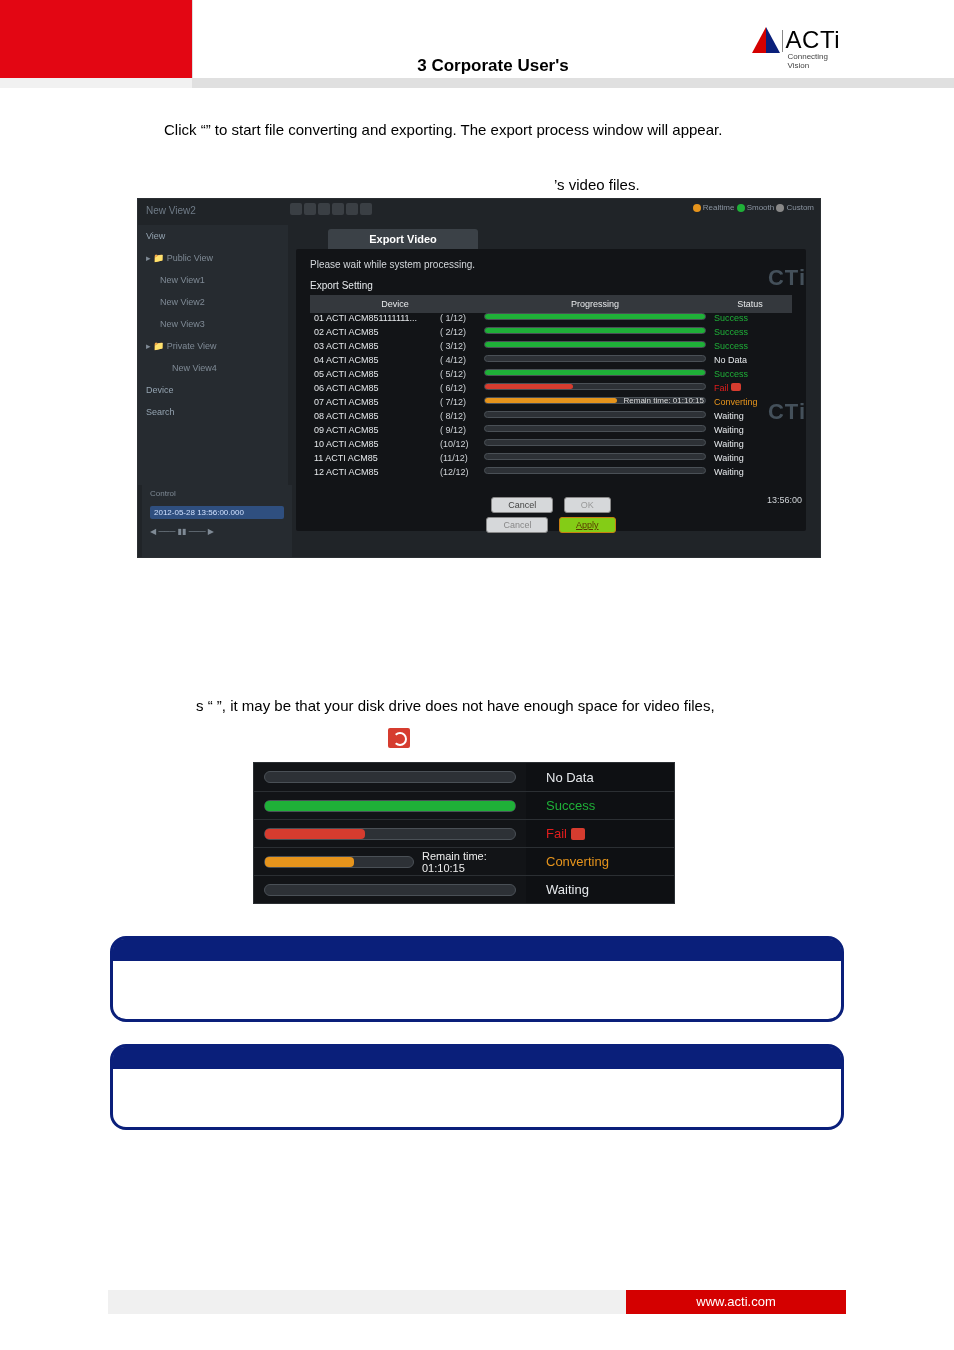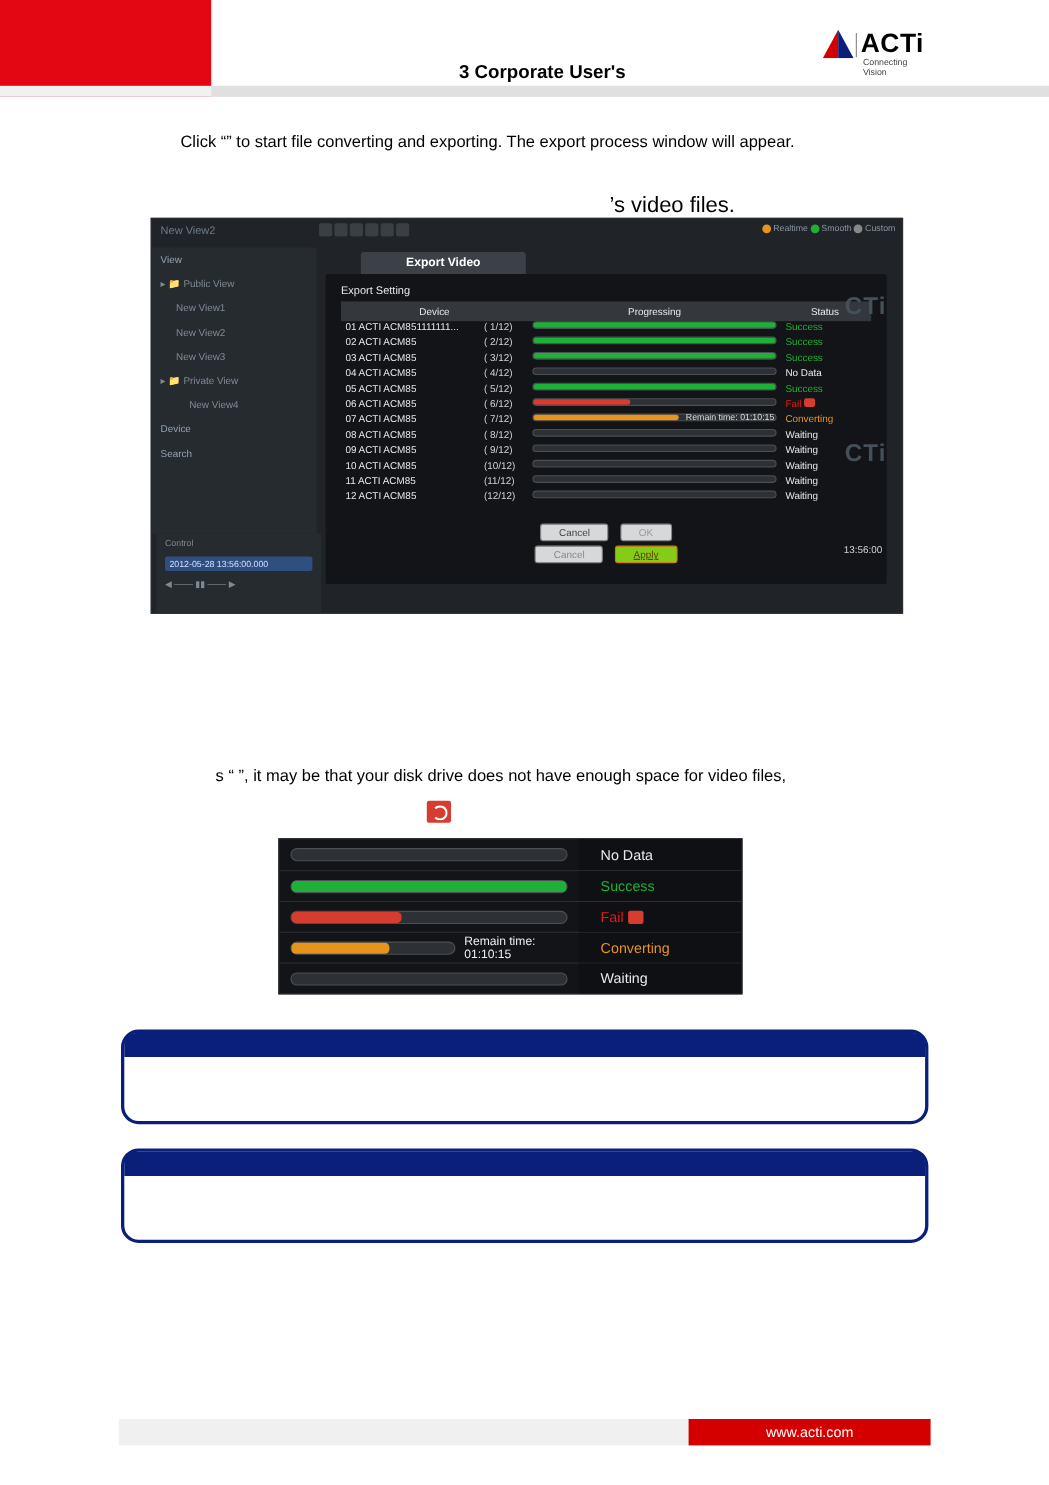--- a/index.html
+++ b/index.html
@@ -10,27 +10,27 @@
   .topbar { position: absolute; top: 0; left: 0; width: 954px; height: 88px; }
   .redblock { position: absolute; top: 0; left: 0; width: 192px; height: 88px; background: #e30613; }
   .gray-rail { position: absolute; top: 78px; left: 0; width: 954px; height: 10px; background: #f1f1f1; }
   .gray-rail-inner { position: absolute; top: 78px; left: 192px; width: 762px; height: 10px; background: #e0e0e0; }
   .vline { position: absolute; top: 0; left: 192px; width: 1px; height: 78px; background: #dedede; }
   .chapter { position: absolute; top: 56px; left: 16px; width: 954px; text-align: center; font-size: 17px; font-weight: bold; }
 
   .logo { position: absolute; top: 26px; right: 114px; display: flex; align-items: center; gap: 6px; }
   .logo-mark { width: 28px; height: 26px; position: relative; }
   .logo-mark .wedge { position: absolute; inset: 0; }
-  .logo-text { font-size: 24px; font-weight: 700; letter-spacing: .5px; }
+  .logo-text { font-size: 24px; font-weight: 400; letter-spacing: .5px; }
   .logo-sub { font-size: 8px; color: #444; position: absolute; top: 26px; left: 34px; }
   .logo-divider { position: absolute; top: 4px; left: 30px; width: 1px; height: 22px; background: #888; }
 
   
   .para1 { position: absolute; top: 118px; left: 164px; width: 690px; font-size: 15px; line-height: 1.6; }
-  .caption-right { position: absolute; top: 176px; left: 554px; font-size: 20px; }
+  .caption-right { position: absolute; top: 176px; left: 554px; font-size: 15px; }
 
   
   .bold { font-weight: bold; }
 
   
   .shot { position: absolute; top: 198px; left: 137px; width: 684px; height: 360px; background: #202428; border: 1px solid #2b2f33; overflow: hidden; font-size: 9px; color: #cfd3d7; }
   .shot .title-row { position: absolute; top: 6px; left: 8px; font-size: 10px; color: #6f7b87; }
   .shot .topicons { position: absolute; top: 4px; left: 152px; display:flex; gap:2px;}
   .shot .topicons .ic { width:12px; height:12px; background:#3a3f44; border-radius:2px;}
   .shot .rightchips { position:absolute; top:4px; right:6px; font-size:8px; color:#8a94a0; }
@@ -153,20 +153,21 @@
       <div class="grp" style="padding-left:22px;">New View3</div>
       <div class="grp">▸ 📁 <span>Private View</span></div>
       <div class="grp" style="padding-left:34px;">New View4</div>
       <div class="grp head">Device</div>
       <div class="grp head">Search</div>
     </div>
 
     <div class="dialog-head">Export Video</div>
 
     <div class="panel">
+      <div class="p-msg">Please wait while system processing.</div>
       <div class="p-sub">Export Setting</div>
       <div class="table-head">
         <div class="c1">Device</div>
         <div class="c2">Progressing</div>
         <div class="c3">Status</div>
       </div>
       <div id="rows-container">
           <div class="row">
             <div class="c1">01 ACTI ACM851111111...</div>
             <div class="ccount">( 1/12)</div>

